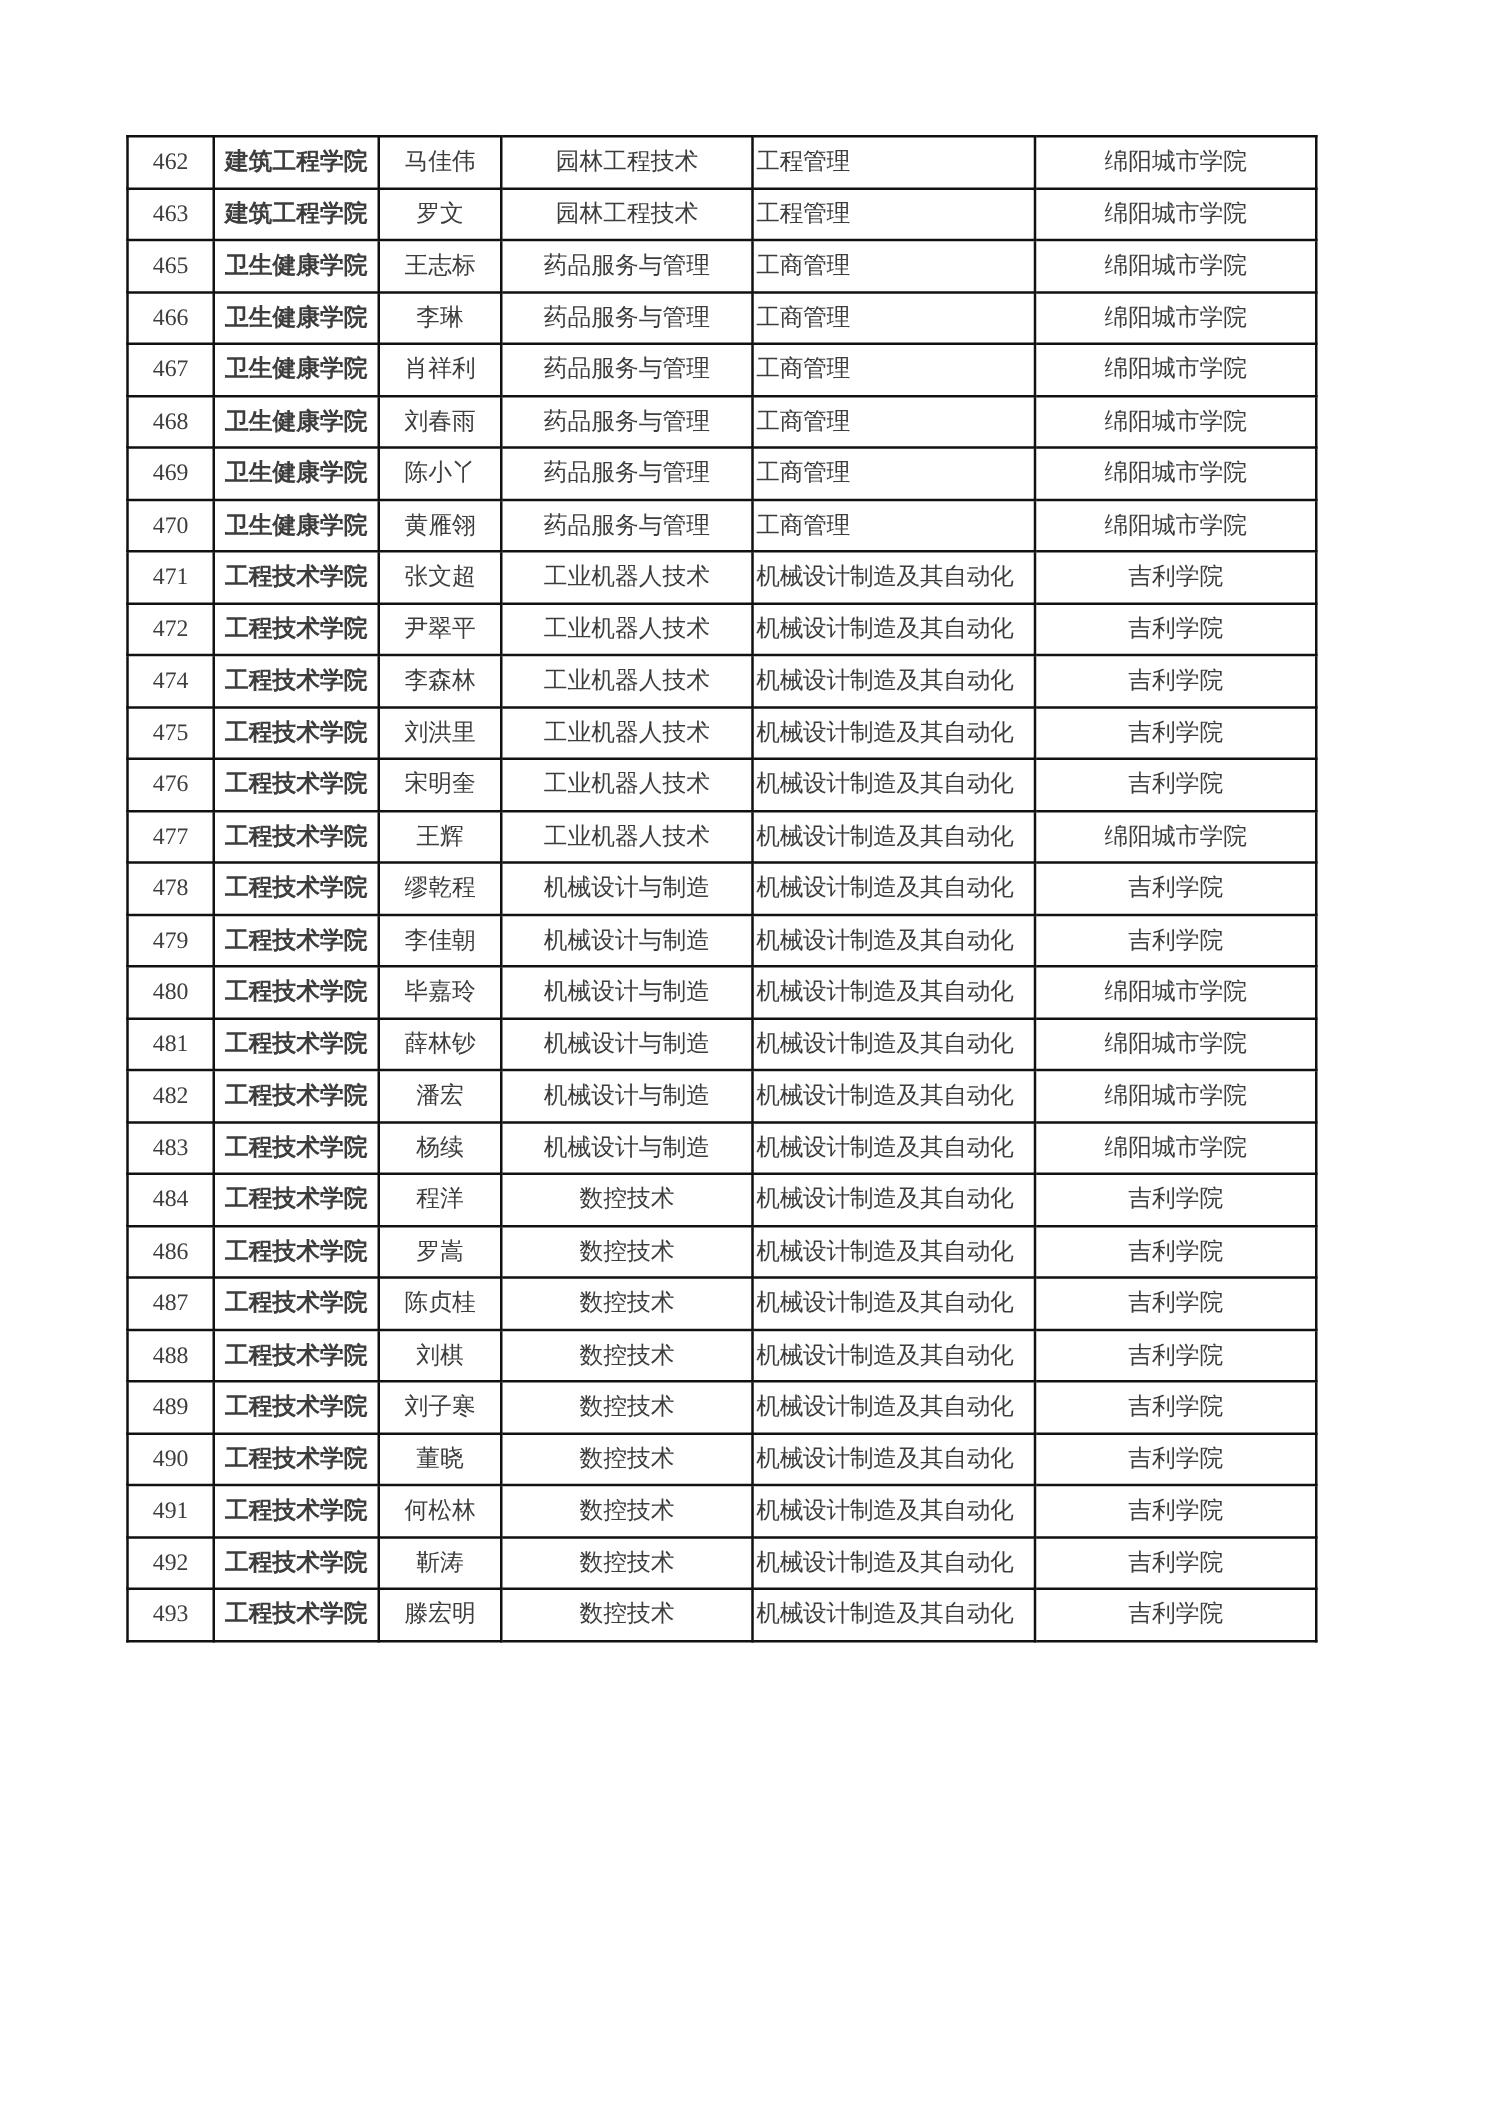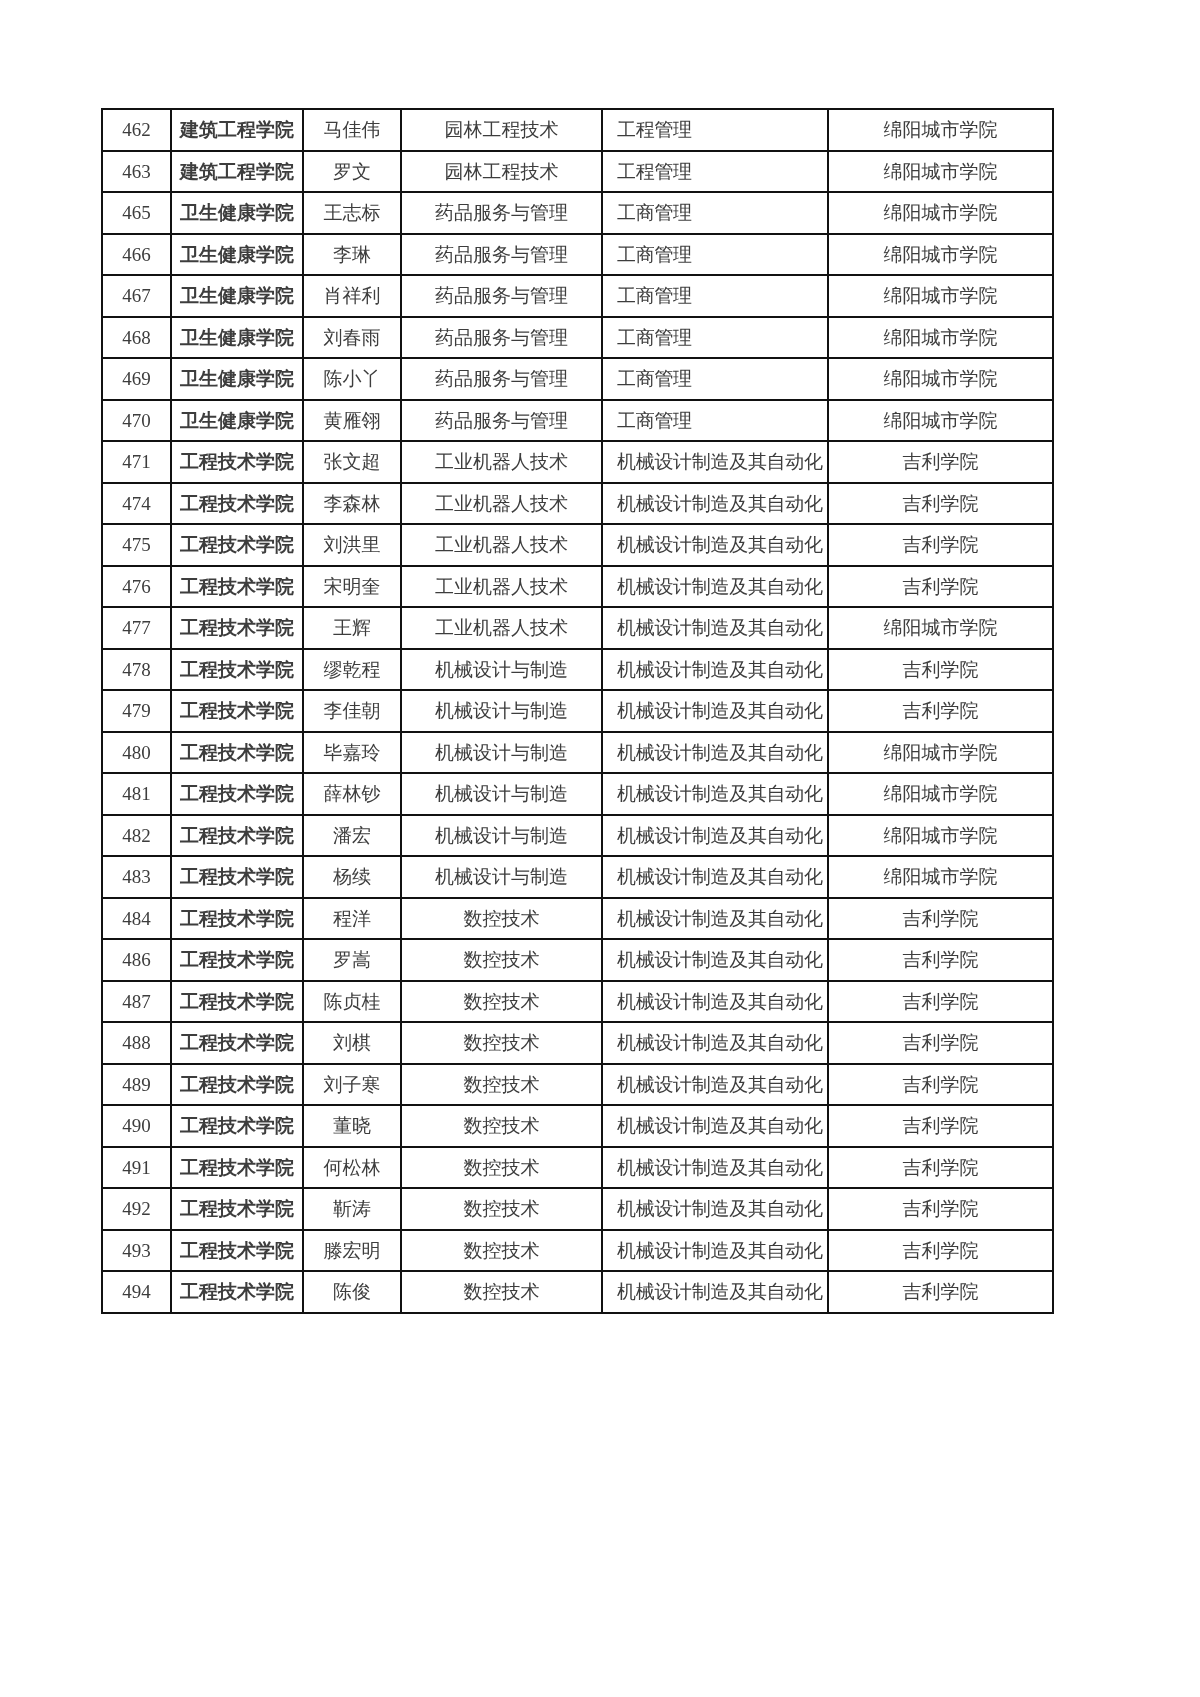--- a/index.html
+++ b/index.html
@@ -47,21 +47,21 @@
     table.roster td.num {
       font-family: "Liberation Serif", "DejaVu Serif", serif;
       font-size: 19px;
     }
     table.roster td.dept {
       font-size: 19px;
       font-weight: bold;
     }
     table.roster td.major2 {
       text-align: left;
-      padding-left: 14px;
+      padding-left: 2px;
       font-size: 19px;
       letter-spacing: -0.3px;
     }
     col.c1 { width: 69px; }
     col.c2 { width: 132px; }
     col.c3 { width: 98px; }
     col.c4 { width: 201px; }
     col.c5 { width: 226px; }
     col.c6 { width: 225px; }
   </style>
@@ -145,20 +145,28 @@
         </tr>
         <tr>
           <td class="num">471</td>
           <td class="dept">工程技术学院</td>
           <td>张文超</td>
           <td>工业机器人技术</td>
           <td class="major2">机械设计制造及其自动化</td>
           <td>吉利学院</td>
         </tr>
         <tr>
+          <td class="num">472</td>
+          <td class="dept">工程技术学院</td>
+          <td>尹翠平</td>
+          <td>工业机器人技术</td>
+          <td class="major2">机械设计制造及其自动化</td>
+          <td>吉利学院</td>
+        </tr>
+        <tr>
           <td class="num">474</td>
           <td class="dept">工程技术学院</td>
           <td>李森林</td>
           <td>工业机器人技术</td>
           <td class="major2">机械设计制造及其自动化</td>
           <td>吉利学院</td>
         </tr>
         <tr>
           <td class="num">475</td>
           <td class="dept">工程技术学院</td>
@@ -292,27 +300,19 @@
           <td class="dept">工程技术学院</td>
           <td>靳涛</td>
           <td>数控技术</td>
           <td class="major2">机械设计制造及其自动化</td>
           <td>吉利学院</td>
         </tr>
         <tr>
           <td class="num">493</td>
           <td class="dept">工程技术学院</td>
           <td>滕宏明</td>
-          <td>数控技术</td>
-          <td class="major2">机械设计制造及其自动化</td>
-          <td>吉利学院</td>
-        </tr>
-        <tr>
-          <td class="num">494</td>
-          <td class="dept">工程技术学院</td>
-          <td>陈俊</td>
           <td>数控技术</td>
           <td class="major2">机械设计制造及其自动化</td>
           <td>吉利学院</td>
         </tr>
       </tbody>
   </table>
 </div>
 
 </body></html>

